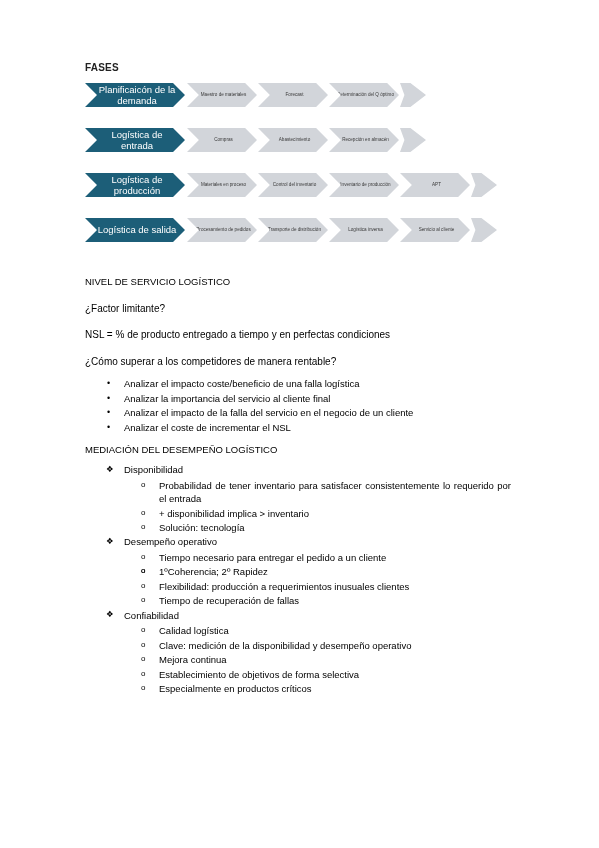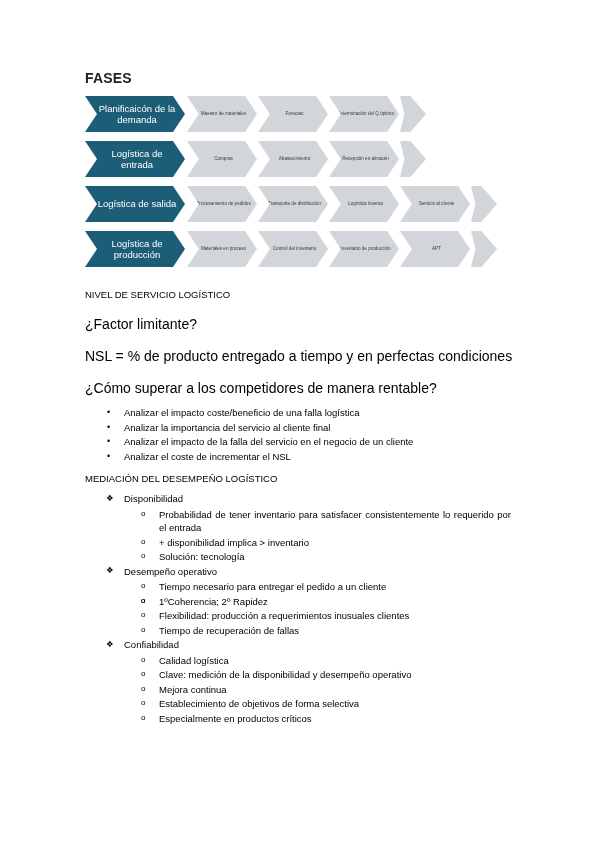--- a/index.html
+++ b/index.html
@@ -23,40 +23,40 @@
   }
   .content {
     position: absolute;
     left: 85px;
     top: 62px;
     width: 430px;
   }
 
   
   .fases-heading {
-    font-size: 14px;
+    font-size: 10px;
     font-weight: bold;
     letter-spacing: 0.2px;
     color: #222222;
-    margin: 8px 0 10px 0;
+    margin: 0 0 10px 0;
   }
 
   
   .diagram {
     margin: 0 0 0 0;
   }
   .chev-row {
     display: flex;
     align-items: stretch;
     height: 36px;
     margin-bottom: 9px;
   }
   .chev {
     position: relative;
-    height: 36px;
+    height: 24px;
     display: flex;
     align-items: center;
     justify-content: center;
     text-align: center;
     box-sizing: border-box;
   }
   .chev-label {
     position: relative;
     z-index: 2;
     line-height: 1.18;
@@ -97,21 +97,21 @@
   
   .sect-title {
     font-size: 9.5px;
     margin: 0;
     padding: 0;
     line-height: 1.35;
   }
   .sect-title.underline {
   }
   .para {
-    font-size: 14px;
+    font-size: 10px;
     line-height: 1.35;
     margin: 0;
   }
   .spacer-13 { height: 13px; }
   .spacer-9  { height: 9px; }
   .spacer-6  { height: 6px; }
 
   
   ul.lvl1, ul.lvl2, ul.lvl3 {
     list-style: none;
@@ -198,51 +198,51 @@
           <div class="chev chev-step">
             <span class="chev-label">Abastecimiento</span>
           </div>
           <div class="chev chev-step">
             <span class="chev-label">Recepción en almacén</span>
           </div>
           <div class="chev chev-tail"></div>
         </div>
         <div class="chev-row">
           <div class="chev chev-lead">
-            <span class="chev-label">Logística de salida</span>
-          </div>
-          <div class="chev chev-step">
-            <span class="chev-label">Procesamiento de pedidos</span>
-          </div>
-          <div class="chev chev-step">
-            <span class="chev-label">Transporte de distribución</span>
-          </div>
-          <div class="chev chev-step">
-            <span class="chev-label">Logística inversa</span>
-          </div>
-          <div class="chev chev-step">
-            <span class="chev-label">Servicio al cliente</span>
+            <span class="chev-label">Logística de producción</span>
+          </div>
+          <div class="chev chev-step">
+            <span class="chev-label">Materiales en proceso</span>
+          </div>
+          <div class="chev chev-step">
+            <span class="chev-label">Control del inventario</span>
+          </div>
+          <div class="chev chev-step">
+            <span class="chev-label">Inventario de producción</span>
+          </div>
+          <div class="chev chev-step">
+            <span class="chev-label">APT</span>
           </div>
           <div class="chev chev-tail"></div>
         </div>
         <div class="chev-row">
           <div class="chev chev-lead">
-            <span class="chev-label">Logística de producción</span>
-          </div>
-          <div class="chev chev-step">
-            <span class="chev-label">Materiales en proceso</span>
-          </div>
-          <div class="chev chev-step">
-            <span class="chev-label">Control del inventario</span>
-          </div>
-          <div class="chev chev-step">
-            <span class="chev-label">Inventario de producción</span>
-          </div>
-          <div class="chev chev-step">
-            <span class="chev-label">APT</span>
+            <span class="chev-label">Logística de salida</span>
+          </div>
+          <div class="chev chev-step">
+            <span class="chev-label">Procesamiento de pedidos</span>
+          </div>
+          <div class="chev chev-step">
+            <span class="chev-label">Transporte de distribución</span>
+          </div>
+          <div class="chev chev-step">
+            <span class="chev-label">Logística inversa</span>
+          </div>
+          <div class="chev chev-step">
+            <span class="chev-label">Servicio al cliente</span>
           </div>
           <div class="chev chev-tail"></div>
         </div>
       </div>
 
     <div class="spacer-13"></div>
 
     <div class="sect-title underline">NIVEL DE SERVICIO LOGÍSTICO</div>
 
     <div class="spacer-13"></div>

